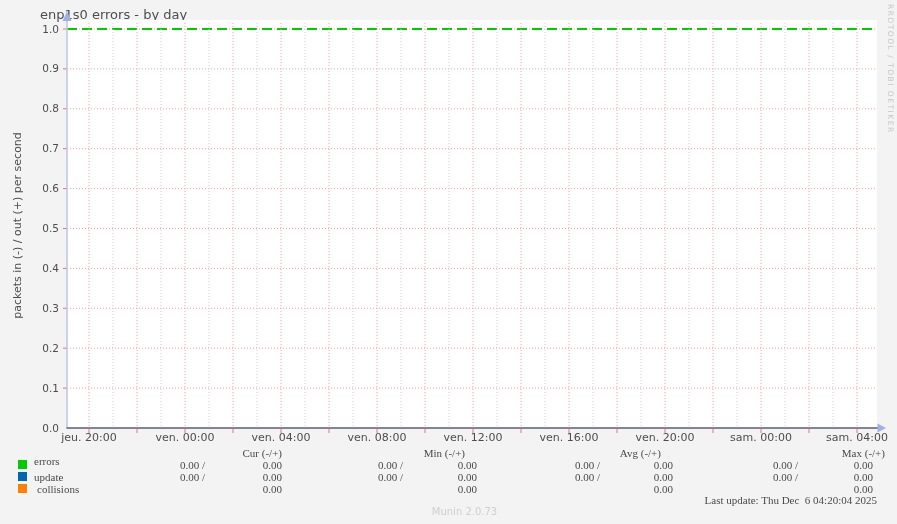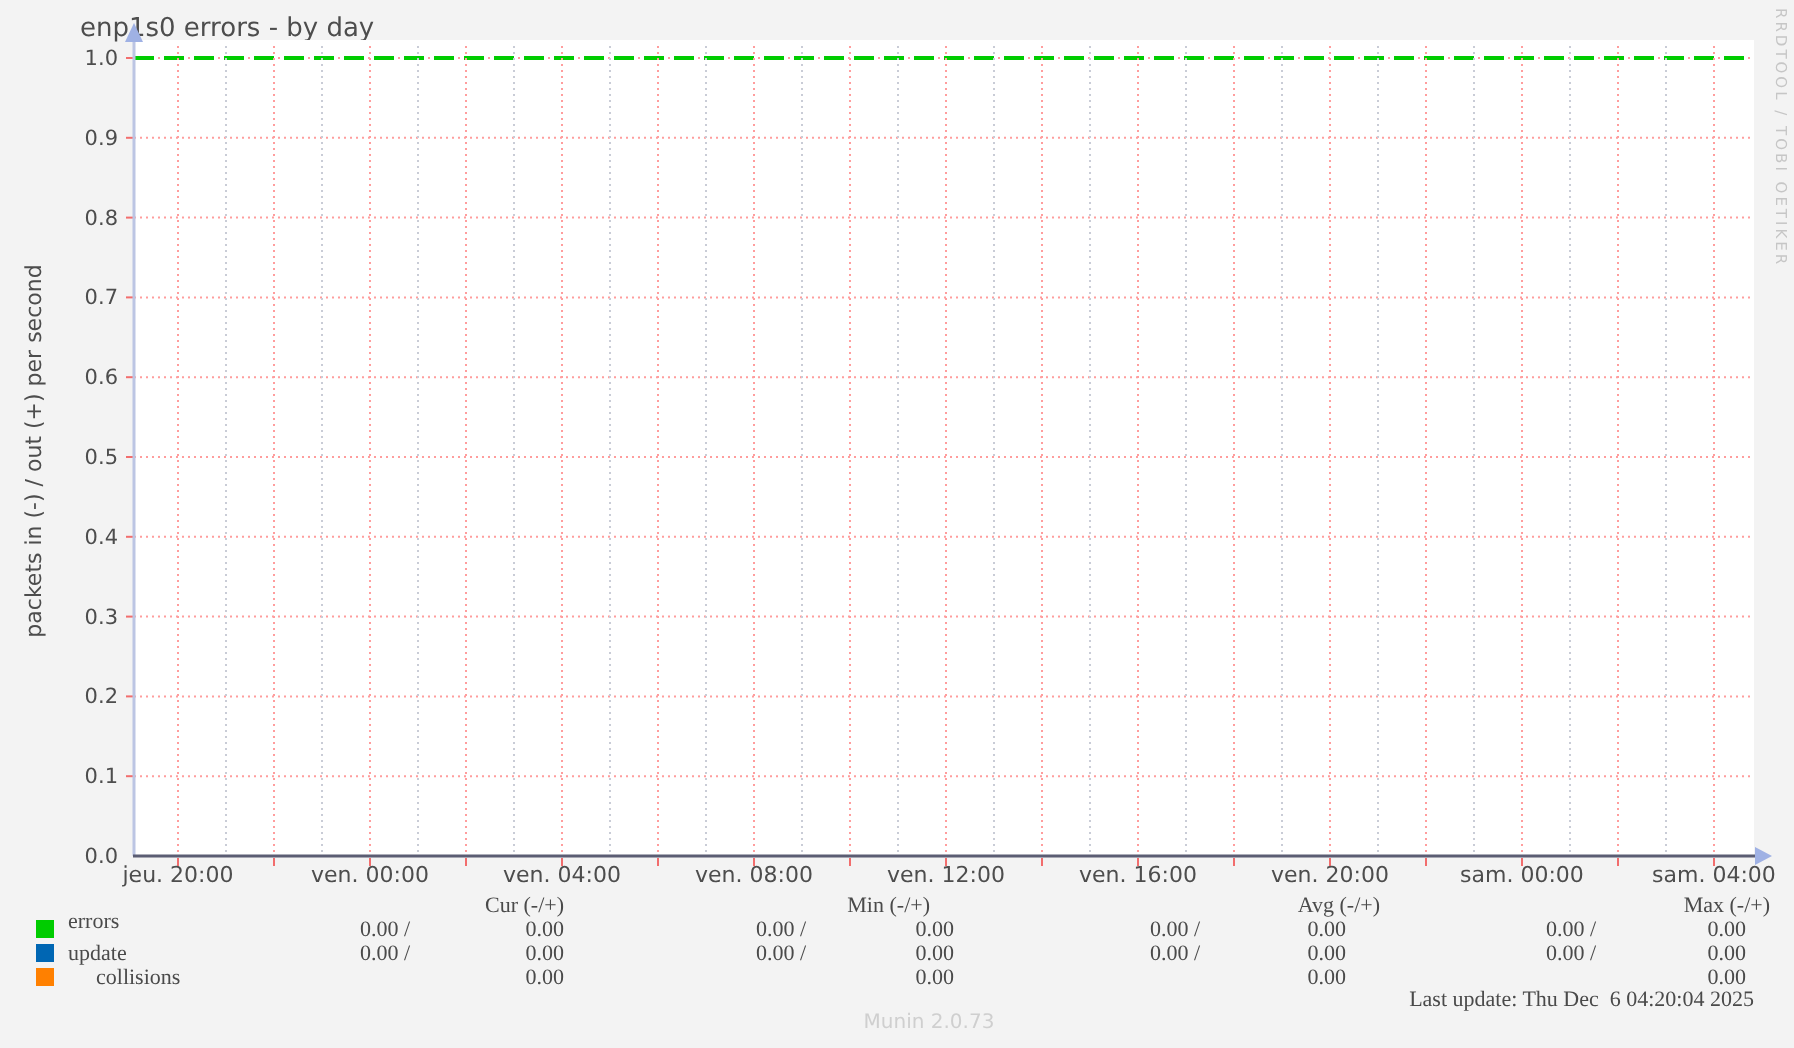--- a/index.html
+++ b/index.html
@@ -116,21 +116,21 @@
       <text x="377" y="441" text-anchor="middle" font-size="11px" fill="#4d4d4d" font-family="DejaVu Sans, sans-serif">ven. 08:00</text>
       <text x="473" y="441" text-anchor="middle" font-size="11px" fill="#4d4d4d" font-family="DejaVu Sans, sans-serif">ven. 12:00</text>
       <text x="569" y="441" text-anchor="middle" font-size="11px" fill="#4d4d4d" font-family="DejaVu Sans, sans-serif">ven. 16:00</text>
       <text x="665" y="441" text-anchor="middle" font-size="11px" fill="#4d4d4d" font-family="DejaVu Sans, sans-serif">ven. 20:00</text>
       <text x="761" y="441" text-anchor="middle" font-size="11px" fill="#4d4d4d" font-family="DejaVu Sans, sans-serif">sam. 00:00</text>
       <text x="857" y="441" text-anchor="middle" font-size="11px" fill="#4d4d4d" font-family="DejaVu Sans, sans-serif">sam. 04:00</text>
     </svg>
   <div id="legend">
       <span class="abs mono" style="top: 447px; right: 615px;">Cur (-/+)</span>
       <span class="abs mono" style="top: 447px; right: 432px;">Min (-/+)</span>
-      <span class="abs mono" style="top: 447px; right: 207px;">Avg (-/+)</span>
+      <span class="abs mono" style="top: 447px; right: 236px;">Avg (-/+)</span>
       <span class="abs mono" style="top: 447px; right: 12px;">Max (-/+)</span>
       <span class="abs" style="left: 18px; top: 460px; width: 9px; height: 9px; background: rgb(0, 204, 0);"></span>
       <span class="abs mono" style="top: 455px; left: 34px;">errors</span>
       <span class="abs mono" style="top: 459px; right: 692px;">0.00 /</span>
       <span class="abs mono" style="top: 459px; right: 615px;">0.00</span>
       <span class="abs mono" style="top: 459px; right: 494px;">0.00 /</span>
       <span class="abs mono" style="top: 459px; right: 420px;">0.00</span>
       <span class="abs mono" style="top: 459px; right: 297px;">0.00 /</span>
       <span class="abs mono" style="top: 459px; right: 224px;">0.00</span>
       <span class="abs mono" style="top: 459px; right: 99px;">0.00 /</span>
@@ -139,21 +139,21 @@
       <span class="abs mono" style="top: 471px; left: 34px;">update</span>
       <span class="abs mono" style="top: 471px; right: 692px;">0.00 /</span>
       <span class="abs mono" style="top: 471px; right: 615px;">0.00</span>
       <span class="abs mono" style="top: 471px; right: 494px;">0.00 /</span>
       <span class="abs mono" style="top: 471px; right: 420px;">0.00</span>
       <span class="abs mono" style="top: 471px; right: 297px;">0.00 /</span>
       <span class="abs mono" style="top: 471px; right: 224px;">0.00</span>
       <span class="abs mono" style="top: 471px; right: 99px;">0.00 /</span>
       <span class="abs mono" style="top: 471px; right: 24px;">0.00</span>
       <span class="abs" style="left: 18px; top: 484px; width: 9px; height: 9px; background: rgb(255, 128, 0);"></span>
-      <span class="abs mono" style="top: 483px; left: 48px;">collisions</span>
+      <span class="abs mono" style="top: 483px; left: 37px;">collisions</span>
       <span class="abs mono" style="top: 483px; right: 615px;">0.00</span>
       <span class="abs mono" style="top: 483px; right: 420px;">0.00</span>
       <span class="abs mono" style="top: 483px; right: 224px;">0.00</span>
       <span class="abs mono" style="top: 483px; right: 24px;">0.00</span>
       <span class="abs mono" style="top: 494px; right: 20px;">Last update: Thu Dec  6 04:20:04 2025</span>
     </div>
   <div id="version" class="abs">Munin 2.0.73</div>
 </div>
 
 </body></html>

